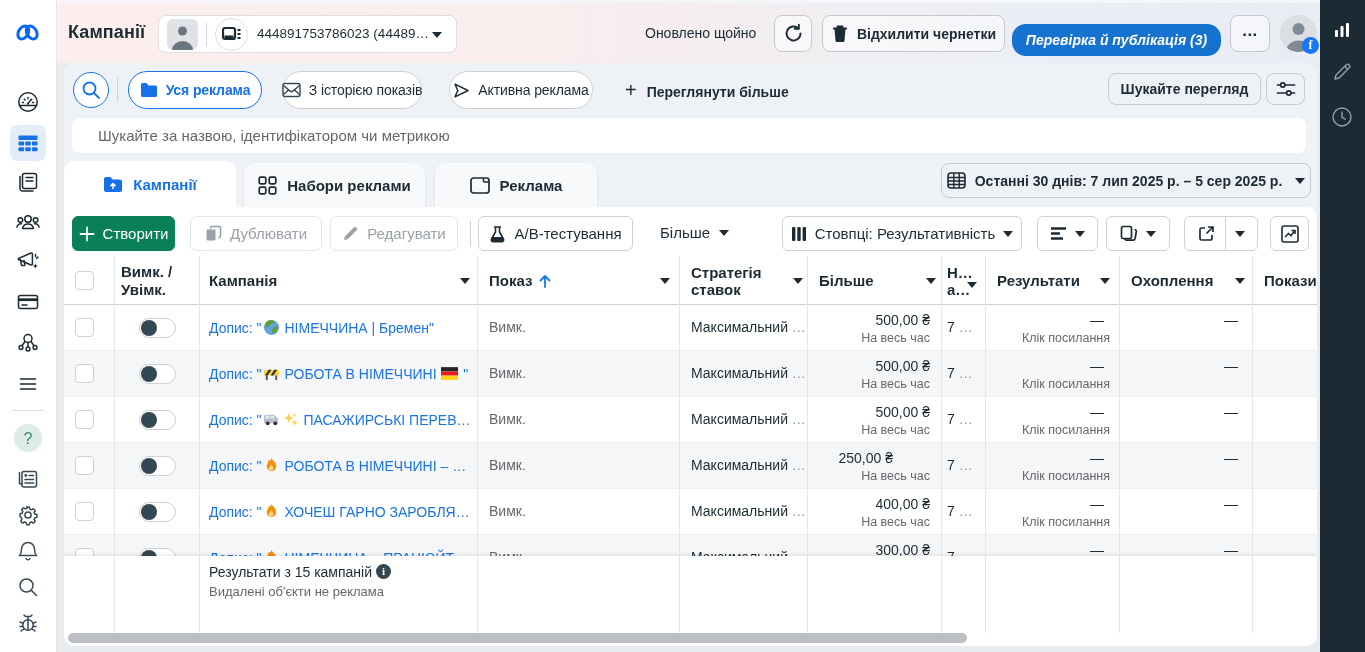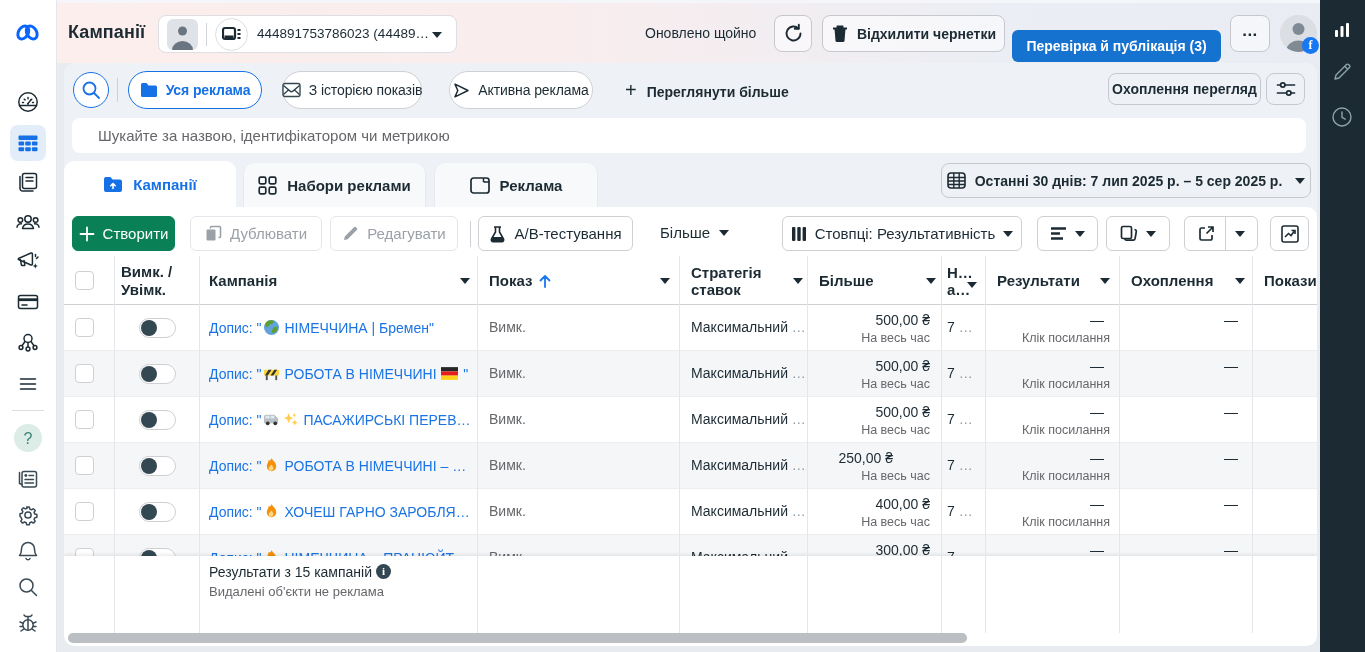--- a/index.html
+++ b/index.html
@@ -5,21 +5,21 @@
 html,body{width:1365px;height:652px;overflow:hidden;font-family:"Liberation Sans",sans-serif;background:#e8ecf1;color:#1c2b33;}
 svg{display:block;}
 #leftbar{position:absolute;left:0;top:0;width:57px;height:652px;background:#fff;border-right:1px solid #e4e6eb;z-index:5;}
 #rightbar{position:absolute;right:0;top:0;width:45px;height:652px;background:#1c2b33;z-index:5;}
 #topbar{position:absolute;left:57px;top:0;width:1263px;height:63px;background:linear-gradient(90deg,#fbeeec 0%,#f9edee 40%,#ebeef4 75%,#e9ecf3 100%);}
 #card{position:absolute;left:64px;top:63px;width:1253px;height:583px;background:#eef1f5;border-radius:10px;overflow:hidden;}
 #title{position:absolute;left:11px;top:22px;font-size:18px;font-weight:bold;letter-spacing:0.1px;}
 #acct{position:absolute;left:101px;top:15px;width:299px;height:38px;background:#fff;border:1px solid #dcdee3;border-radius:8px;}
 #updated{position:absolute;left:588px;top:25px;font-size:14px;}
 .tbtn{position:absolute;top:15px;height:37px;background:rgba(255,255,255,0.55);border:1px solid #c6c8cd;border-radius:8px;display:flex;align-items:center;justify-content:center;font-size:14px;font-weight:bold;color:#1c2b33;gap:8px;}
-#pubbtn{position:absolute;left:955px;top:30px;width:209px;height:32px;background:#1672cf;color:#fff;border-radius:6px;font-size:14px;font-weight:bold;display:flex;align-items:center;justify-content:center;}
+#pubbtn{position:absolute;left:955px;top:24px;width:209px;height:32px;background:#1672cf;color:#fff;border-radius:14px;font-size:14px;font-weight:bold;display:flex;align-items:center;justify-content:center;font-style:italic;}
 #avatar{position:absolute;left:1223px;top:15px;width:37px;height:37px;border-radius:50%;background:#dbdee3;overflow:visible;}
 #searchcircle{position:absolute;left:9px;top:9px;width:36px;height:36px;border-radius:50%;background:#fff;border:1px solid #1771e6;}
 .pill{position:absolute;top:8px;height:38px;border-radius:19px;background:#fff;border:1px solid #ced0d4;display:flex;align-items:center;justify-content:center;font-size:14px;color:#1c2b33;gap:8px;white-space:nowrap;letter-spacing:-0.1px;}
 #seemore{position:absolute;left:561px;top:18px;font-size:14px;font-weight:bold;color:#1c2b33;display:flex;align-items:center;gap:10px;}
 .gbtn{position:absolute;height:32px;border:1px solid #c6c8cd;border-radius:8px;display:flex;align-items:center;justify-content:center;font-size:14px;font-weight:bold;color:#1c2b33;}
 #searchinput{position:absolute;left:8px;top:55px;width:1234px;height:35px;background:#fff;border-radius:8px;font-size:15px;color:#65676b;display:flex;align-items:center;padding-left:26px;}
 .tab{position:absolute;top:100px;height:44px;background:#f7f9fb;border-radius:10px 10px 0 0;display:flex;align-items:center;justify-content:center;gap:10px;font-size:15px;font-weight:bold;color:#1c2b33;box-shadow:0 1px 2px rgba(0,0,0,0.12);}
 #tab1{top:98px;height:46px;background:#fff;color:#1771e6;box-shadow:none;}
 #datepicker{position:absolute;left:877px;top:100px;width:370px;height:35px;border:1px solid #c6c8cd;border-radius:8px;display:flex;align-items:center;justify-content:center;white-space:nowrap;font-size:14px;font-weight:bold;gap:9px;}
 #whitepanel{position:absolute;left:0;top:144px;width:1253px;height:439px;background:#fff;border-radius:0 10px 10px 10px;}
@@ -243,21 +243,21 @@
           <path d="M2 2.2 15 8.5 2 14.8 4.8 8.5z" stroke="#1c2b33" fill="none" stroke-width="1.5" stroke-linejoin="round"></path>
         </svg>
       </span>Активна реклама</div>
   <div class="pill" id="pill2" style="left:218px;width:140px;"><span style="display: flex; align-items: center;">
         <svg width="19" height="16" viewBox="0 0 19 16">
           <rect x="1" y="1.5" width="17" height="13" rx="2" stroke="#344854" fill="none" stroke-width="1.4"></rect>
           <path d="M1.5 12.5 7 7.5M17.5 12.5 12 7.5M1.5 3.5l6.6 5.6a2.2 2.2 0 0 0 2.8 0l6.6-5.6" stroke="#344854" fill="none" stroke-width="1.4"></path>
         </svg>
       </span>З історією показів</div>
   <div id="seemore"><span style="font-size:20px;font-weight:normal;margin-top:-2px;">+</span>Переглянути більше</div>
-  <div class="gbtn" id="createview" style="left:1044px;top:10px;width:153px;">Охоплення перегляд</div>
+  <div class="gbtn" id="createview" style="left:1044px;top:10px;width:153px;">Шукайте перегляд</div>
   <div class="gbtn" id="sliders" style="left:1202px;top:10px;width:39px;">
       <svg width="20" height="20" viewBox="0 0 20 20">
         <path d="M1.5 6h3M9 6h9.5M1.5 14h8M15 14h3.5" stroke="#1c2b33" stroke-width="1.7" stroke-linecap="round"></path>
         <circle cx="6.8" cy="6" r="2.2" stroke="#1c2b33" fill="none" stroke-width="1.7"></circle>
         <circle cx="12.8" cy="14" r="2.2" stroke="#1c2b33" fill="none" stroke-width="1.7"></circle>
       </svg>
     </div>
   <div id="searchinput">Шукайте за назвою, ідентифікатором чи метрикою</div>
   <div class="tab" id="tab2" style="left:180px;width:181px;"><span style="display: flex; align-items: center;">
         <svg width="19" height="19" viewBox="0 0 19 19">

